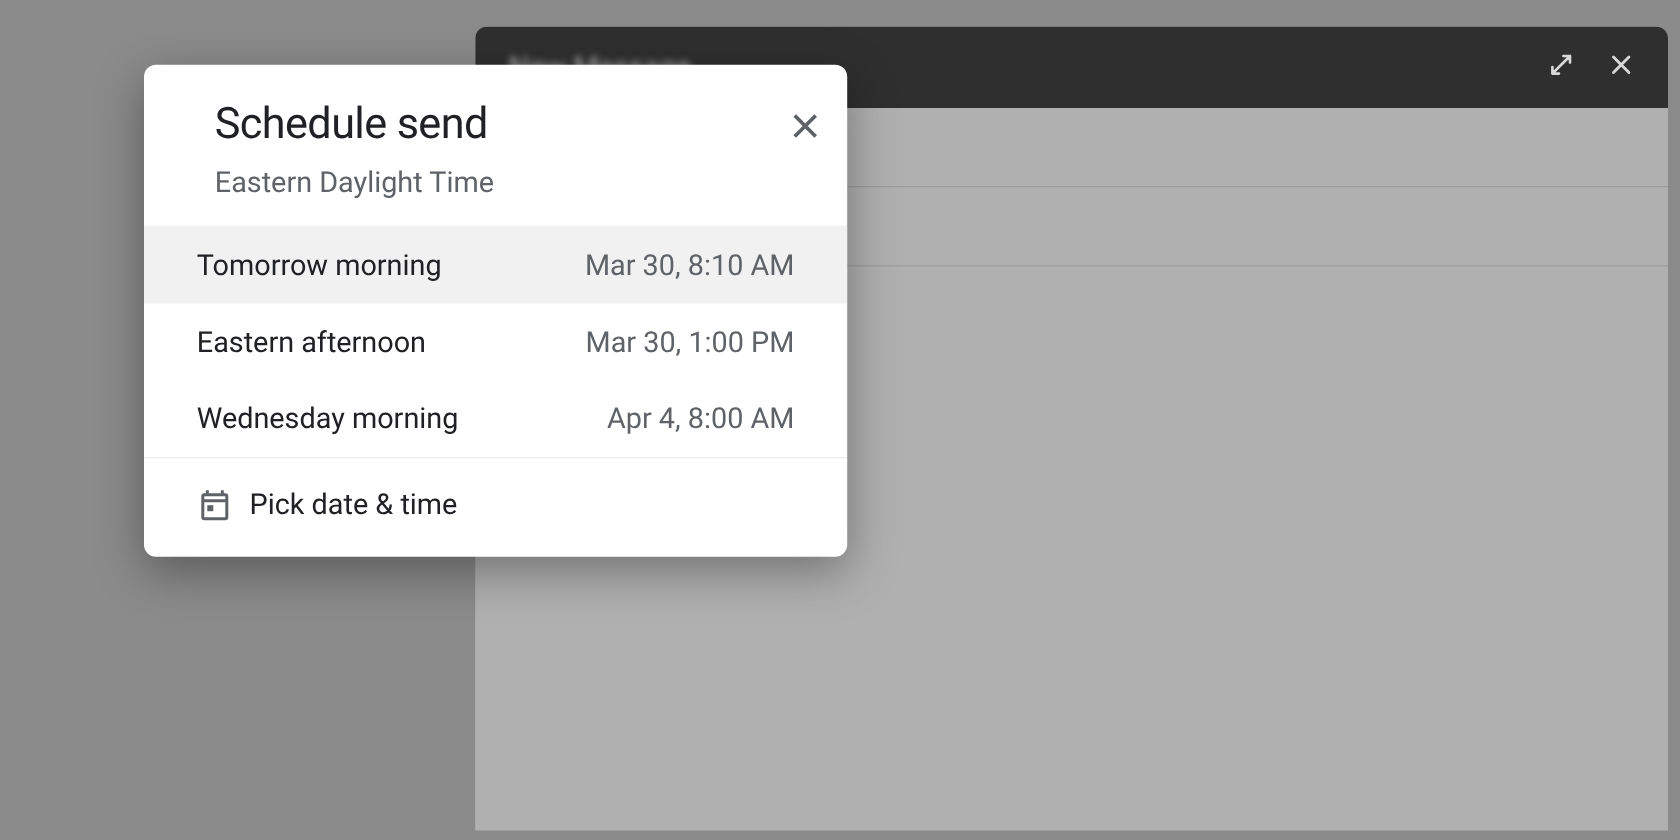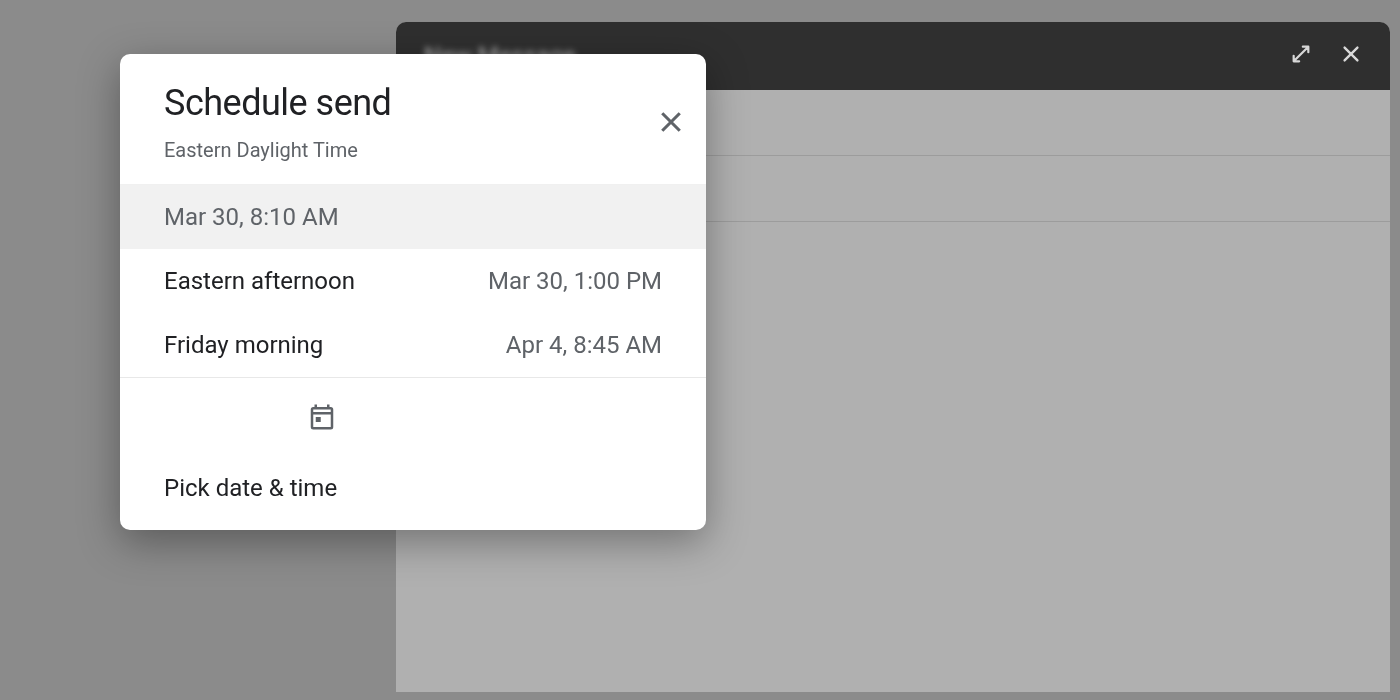--- a/index.html
+++ b/index.html
@@ -73,36 +73,37 @@
       left: 120px;
       width: 586px;
       background: #fff;
       border-radius: 10px;
       box-shadow: 0 12px 40px rgba(0,0,0,0.35);
       overflow: hidden;
     }
     .dialog-header {
       padding: 28px 14px 22px 44px;
       display: flex;
-      align-items: center;
+      align-items: flex-start;
       justify-content: space-between;
+      margin-left: 15px;
     }
     .dialog-header-text {
       display: flex;
       flex-direction: column;
     }
     .dialog-title {
       font-size: 36px;
       font-weight: 400;
       color: #202124;
       letter-spacing: -0.5px;
       margin-bottom: 14px;
     }
     .dialog-subtitle {
-      font-size: 20px;
+      font-size: 24px;
       color: #5f6368;
     }
     .close-btn {
       background: none;
       border: none;
       cursor: pointer;
       padding: 6px;
       margin-top: 2px;
     }
     .close-btn svg {
@@ -130,30 +131,29 @@
     }
     .option-time {
       color: #5f6368;
     }
     .dialog-footer {
       border-top: 1px solid #e8e8e8;
       padding: 24px 44px 28px 44px;
     }
     .pick-btn {
       display: flex;
-      align-items: flex-end;
-      gap: 42px;
+      align-items: flex-start;
+      gap: 14px;
       background: none;
       border: none;
       cursor: pointer;
       font-family: inherit;
       font-size: 24px;
       color: #202124;
       padding: 0;
-      flex-direction: column;
     }
     .pick-btn svg {
       width: 30px;
       height: 30px;
       fill: #5f6368;
     }
   </style>
 </head>
 <body>
 
@@ -187,29 +187,30 @@
       <div class="dialog-subtitle">Eastern Daylight Time</div>
     </div>
     <button class="close-btn">
       <svg viewBox="0 0 24 24">
           <path d="M5 5 L19 19 M19 5 L5 19" fill="none"></path>
         </svg>
     </button>
   </div>
   <div class="options">
     <div class="option hovered">
+      <span class="option-label">Tomorrow morning</span>
       <span class="option-time">Mar 30, 8:10 AM</span>
     </div>
     <div class="option">
       <span class="option-label">Eastern afternoon</span>
       <span class="option-time">Mar 30, 1:00 PM</span>
     </div>
     <div class="option">
-      <span class="option-label">Friday morning</span>
-      <span class="option-time">Apr 4, 8:45 AM</span>
+      <span class="option-label">Wednesday morning</span>
+      <span class="option-time">Apr 4, 8:00 AM</span>
     </div>
   </div>
   <div class="dialog-footer">
     <button class="pick-btn">
       <svg viewBox="0 0 24 24">
         <path d="M19 4h-1V2h-2v2H8V2H6v2H5a2 2 0 0 0-2 2v14a2 2 0 0 0 2 2h14a2 2 0 0 0 2-2V6a2 2 0 0 0-2-2zm0 16H5V10h14v10zM5 8V6h14v2H5z"></path>
         <rect x="7" y="12" width="4" height="4"></rect>
       </svg>
       <span>Pick date &amp; time</span>
     </button>

